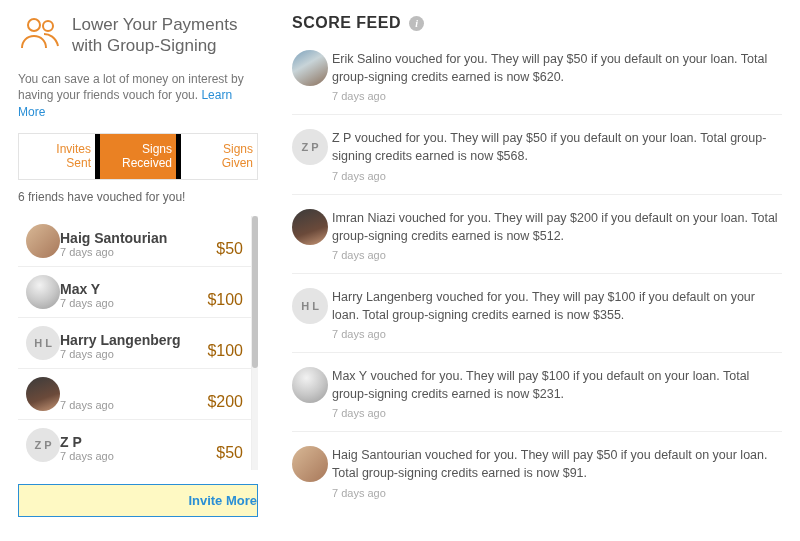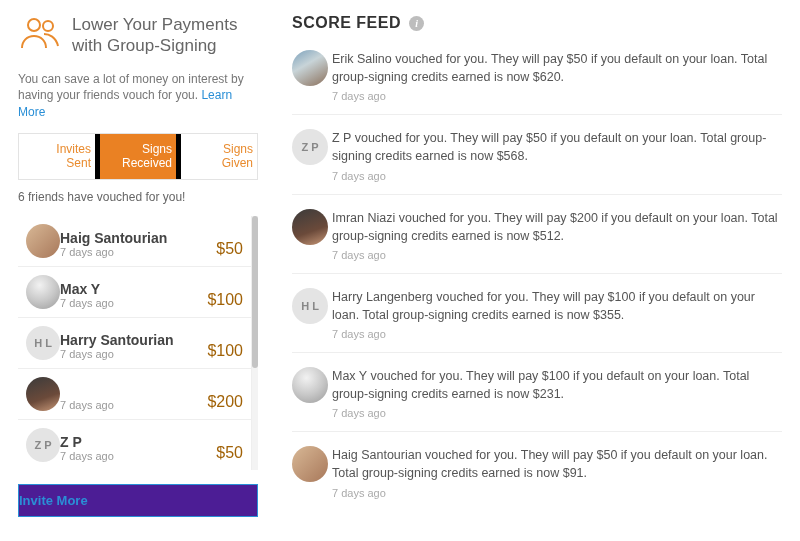--- a/index.html
+++ b/index.html
@@ -79,22 +79,22 @@
   }
   .friend-mid { flex: 1; min-width:0; }
   .friend-name { font-size: 14px; font-weight: 700; color: #444; white-space:nowrap; overflow:hidden; text-overflow:ellipsis;}
   .friend-time { font-size: 11px; color: #999; }
   .friend-amount { font-size: 16px; color: #a16207; font-weight: 400; }
 
   .invite-more {
     margin-top: 14px;
     border: 1px solid #2a8fd6;
     color: #2a8fd6;
-    background: #4c1d95;
-    text-align: left;
+    background: #fef9c3;
+    text-align: right;
     padding: 8px 0;
     font-size: 13px;
     font-weight: 700;
     cursor: pointer;
     width: 100%;
   }
 
   .right {
     flex: 1;
     padding: 14px 18px 0 22px;
@@ -194,21 +194,21 @@
           <div class="avatar photo2"></div>
           <div class="friend-mid">
             <div class="friend-name">Max Y</div>
             <div class="friend-time">7 days ago</div>
           </div>
           <div class="friend-amount">$100</div>
         </div>
         <div class="friend">
           <div class="avatar">H L</div>
           <div class="friend-mid">
-            <div class="friend-name">Harry Santourian</div>
+            <div class="friend-name">Harry Langenberg</div>
             <div class="friend-time">7 days ago</div>
           </div>
           <div class="friend-amount">$100</div>
         </div>
         <div class="friend">
           <div class="avatar photo3"></div>
           <div class="friend-mid">
             <div class="friend-time">7 days ago</div>
           </div>
           <div class="friend-amount">$200</div>

